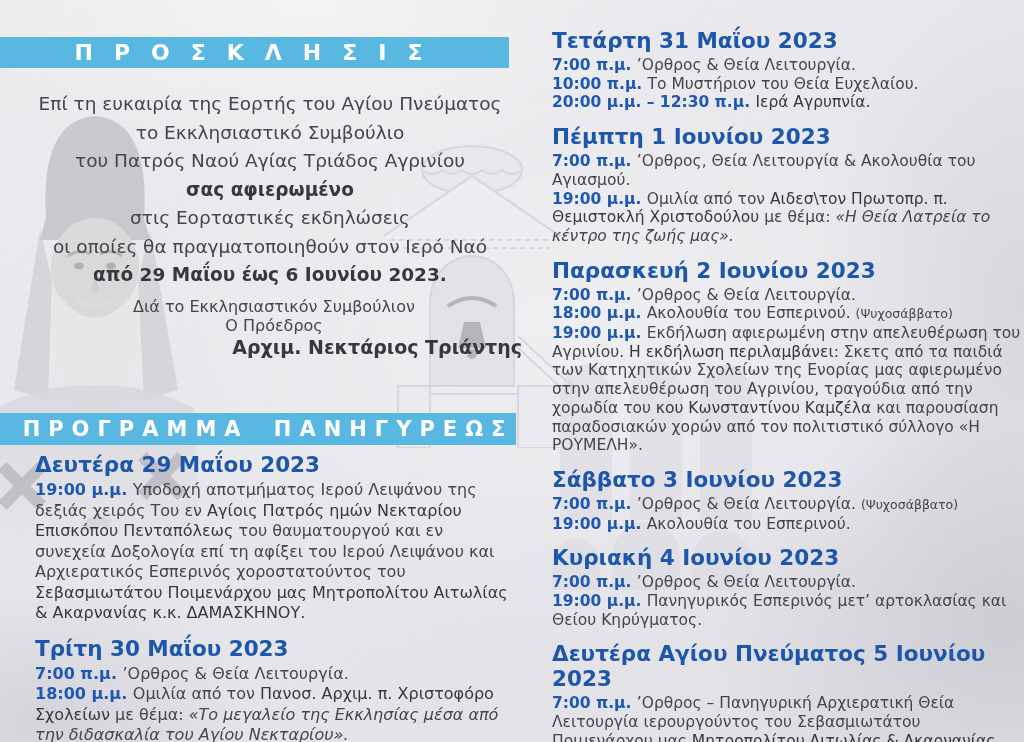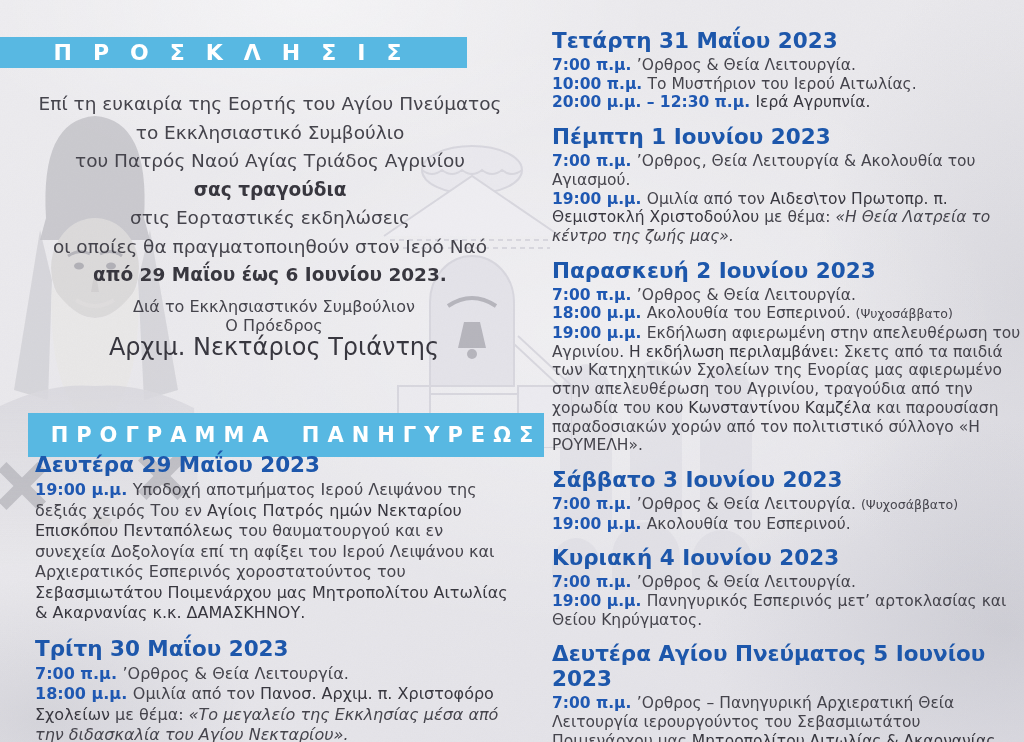--- a/index.html
+++ b/index.html
@@ -20,36 +20,36 @@
       linear-gradient(160deg,#edecef 0%,#e8e7eb 55%,#e2e1e7 100%);
   }
   svg.decor{position:absolute;pointer-events:none;}
   .noise{position:absolute;inset:0;opacity:.55;pointer-events:none;}
 
   .banner{
     position:absolute;left:0;background:var(--accent,#58b8e2);color:#fff;
     display:flex;align-items:center;justify-content:center;
     font-weight:bold;
   }
-  .banner1{top:37px;width:467px;height:31px;font-size:22px;letter-spacing:21px;padding-left:9px;box-sizing:border-box;}
-  .banner2{top:413px;width:516px;height:44px;font-size:21px;letter-spacing:8px;word-spacing:10px;padding-left:20px;box-sizing:border-box;margin-left:28px;}
+  .banner1{top:37px;width:509px;height:31px;font-size:22px;letter-spacing:21px;padding-left:9px;box-sizing:border-box;}
+  .banner2{top:413px;width:516px;height:32px;font-size:21px;letter-spacing:8px;word-spacing:10px;padding-left:20px;box-sizing:border-box;}
 
   .inv{
     position:absolute;left:22px;top:90px;width:496px;text-align:center;
     font-size:18.5px;color:var(--body,#45444c);
   }
   .inv p{margin:0;line-height:28.5px;}
   .inv p.b{font-weight:bold;color:var(--bold,#38373f);}
 
   .sig{
     position:absolute;left:26px;top:297px;width:496px;text-align:center;
     font-size:16px;color:var(--body,#45444c);
   }
   .sig p{margin:0;line-height:19px;}
-  .sig p.name{font-size:24px;font-weight:normal;line-height:24px;color:var(--bold,#38373f);}
+  .sig p.name{font-size:19px;font-weight:bold;line-height:24px;color:var(--bold,#38373f);text-align:right;}
 
   .days{position:absolute;color:var(--body,#45444c);}
   .days h3{
     margin:12px 0 3px;text-align:left;font-size:21.5px;line-height:25px;
     color:var(--heading,#1d57ab);font-weight:bold;
   }
   .days section:first-child h3{margin-top:0;}
   .days p{margin:0;}
   .days-left{left:35px;top:452px;width:478px;font-size:16px;line-height:20.5px;}
   .days-right{left:552px;top:28px;width:470px;font-size:15.5px;line-height:18.7px;}
@@ -132,21 +132,21 @@
   </svg>
 
   <div class="banner banner1">
     <span>ΠΡΟΣΚΛΗΣΙΣ</span>
   </div>
 
   <div class="inv" id="invitation-lines">
       <p>Επί τη ευκαιρία της Εορτής του Αγίου Πνεύματος</p>
       <p>το Εκκλησιαστικό Συμβούλιο</p>
       <p>του Πατρός Ναού Αγίας Τριάδος Αγρινίου</p>
-      <p class="b">σας τραγούδια</p>
+      <p class="b">σας αφιερωμένο</p>
       <p>στις Εορταστικές εκδηλώσεις</p>
       <p>οι οποίες θα πραγματοποιηθούν στον Ιερό Ναό</p>
       <p class="b">από 29 Μαΐου έως 6 Ιουνίου 2023.</p>
     </div>
 
   <div class="sig">
     <p>Διά το Εκκλησιαστικόν Συμβούλιον</p>
     <p>Ο Πρόεδρος</p>
     <p class="name">Αρχιμ. Νεκτάριος Τριάντης</p>
   </div>
@@ -163,21 +163,21 @@
       <section>
         <h3>Τρίτη 30 Μαΐου 2023</h3>
         <p><span class="t">7:00 π.μ. </span><span>’Ορθρος &amp; Θεία Λειτουργία.</span></p>
         <p><span class="t">18:00 μ.μ. </span><span>Ομιλία από τον </span><span class="b">Πανοσ. Αρχιμ. π. Χριστοφόρο Σχολείων</span><span> με θέμα: </span><span class="i">«Το μεγαλείο της Εκκλησίας μέσα από την διδασκαλία του Αγίου Νεκταρίου».</span></p>
       </section>
     </div>
   <div class="days days-right" id="days-right">
       <section>
         <h3>Τετάρτη 31 Μαΐου 2023</h3>
         <p><span class="t">7:00 π.μ. </span><span>’Ορθρος &amp; Θεία Λειτουργία.</span></p>
-        <p><span class="t">10:00 π.μ. </span><span>Το Μυστήριον του Ιερού Αιτωλίας.</span></p>
+        <p><span class="t">10:00 π.μ. </span><span>Το Μυστήριον του Θεία Ευχελαίου.</span></p>
         <p><span class="t">20:00 μ.μ. – 12:30 π.μ. </span><span class="b">Ιερά Αγρυπνία.</span></p>
       </section>
       <section>
         <h3>Πέμπτη 1 Ιουνίου 2023</h3>
         <p><span class="t">7:00 π.μ. </span><span>’Ορθρος, Θεία Λειτουργία &amp; Ακολουθία του Αγιασμού.</span></p>
         <p><span class="t">19:00 μ.μ. </span><span>Ομιλία από τον </span><span class="b">Αιδεσ\τον Πρωτοπρ. π. Θεμιστοκλή Χριστοδούλου</span><span> με θέμα: </span><span class="i">«Η Θεία Λατρεία το κέντρο της ζωής μας».</span></p>
       </section>
       <section>
         <h3>Παρασκευή 2 Ιουνίου 2023</h3>
         <p><span class="t">7:00 π.μ. </span><span>’Ορθρος &amp; Θεία Λειτουργία.</span></p>

